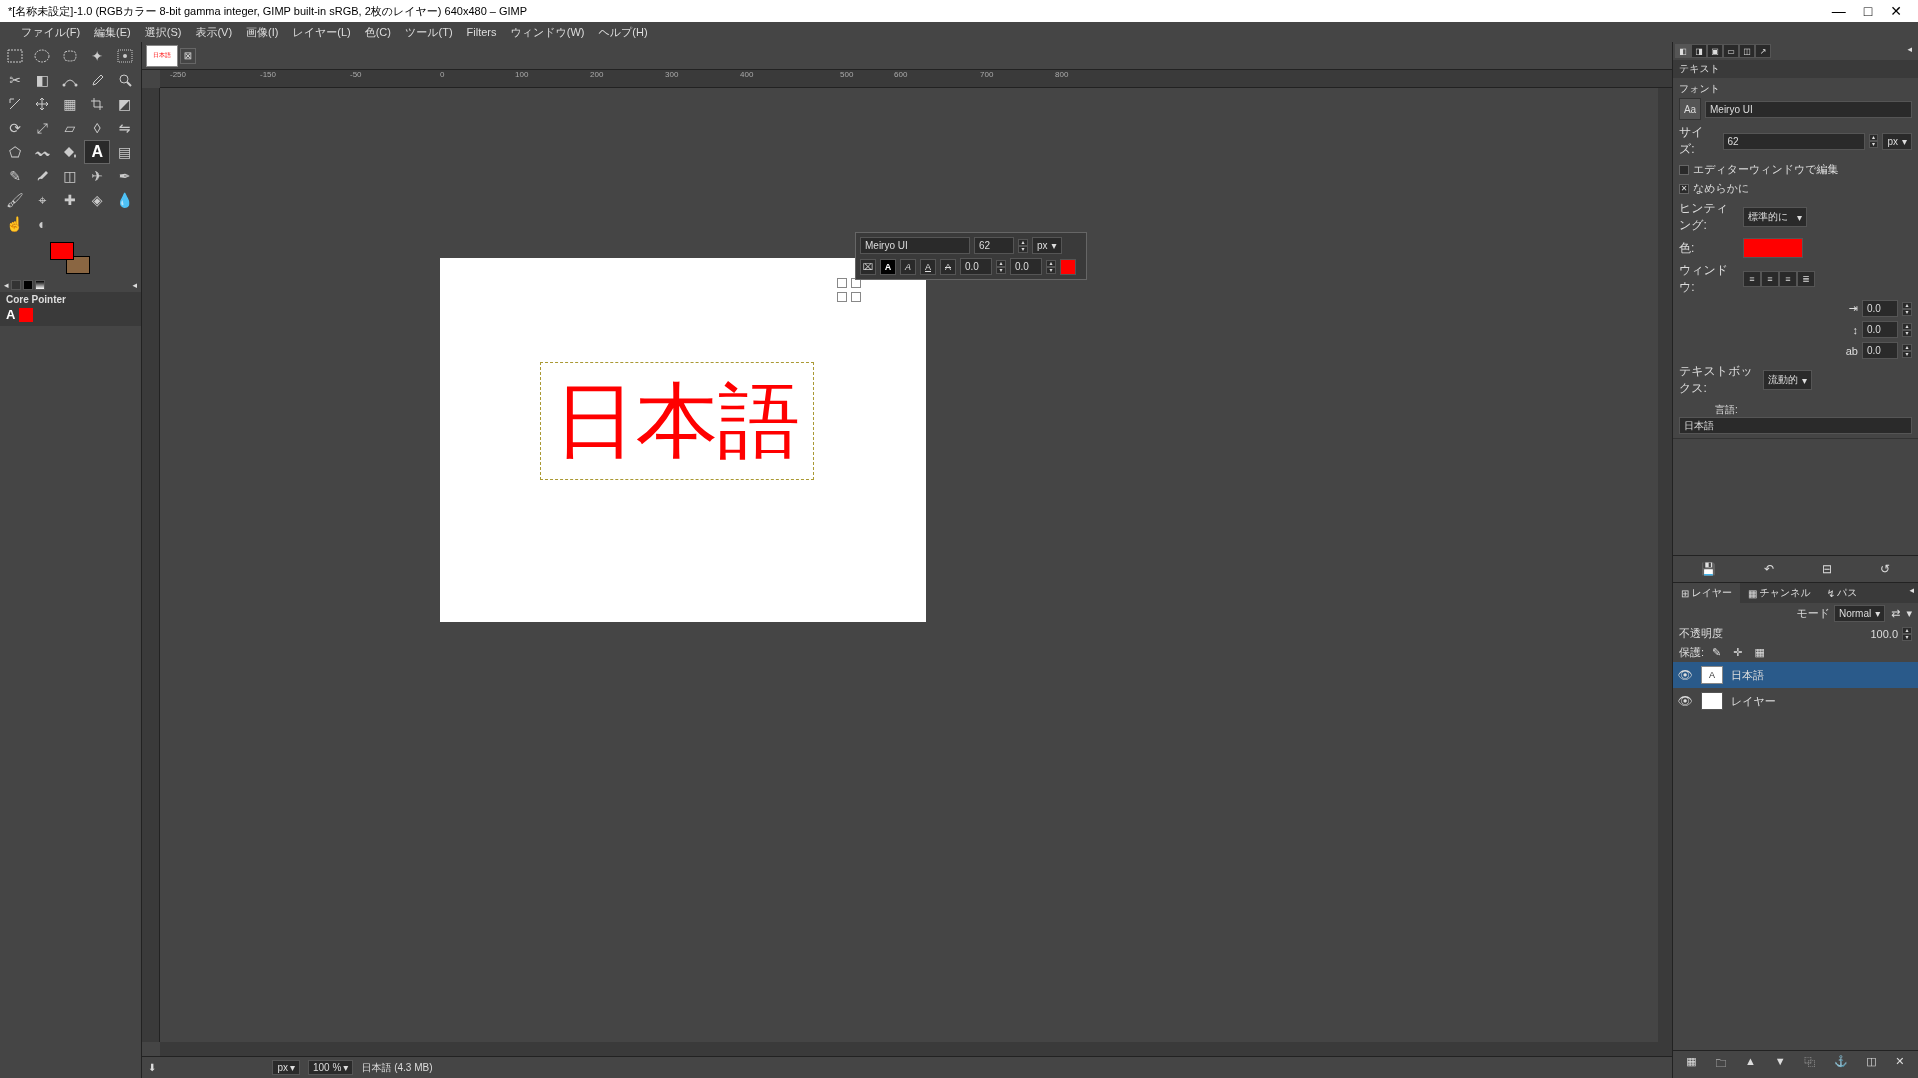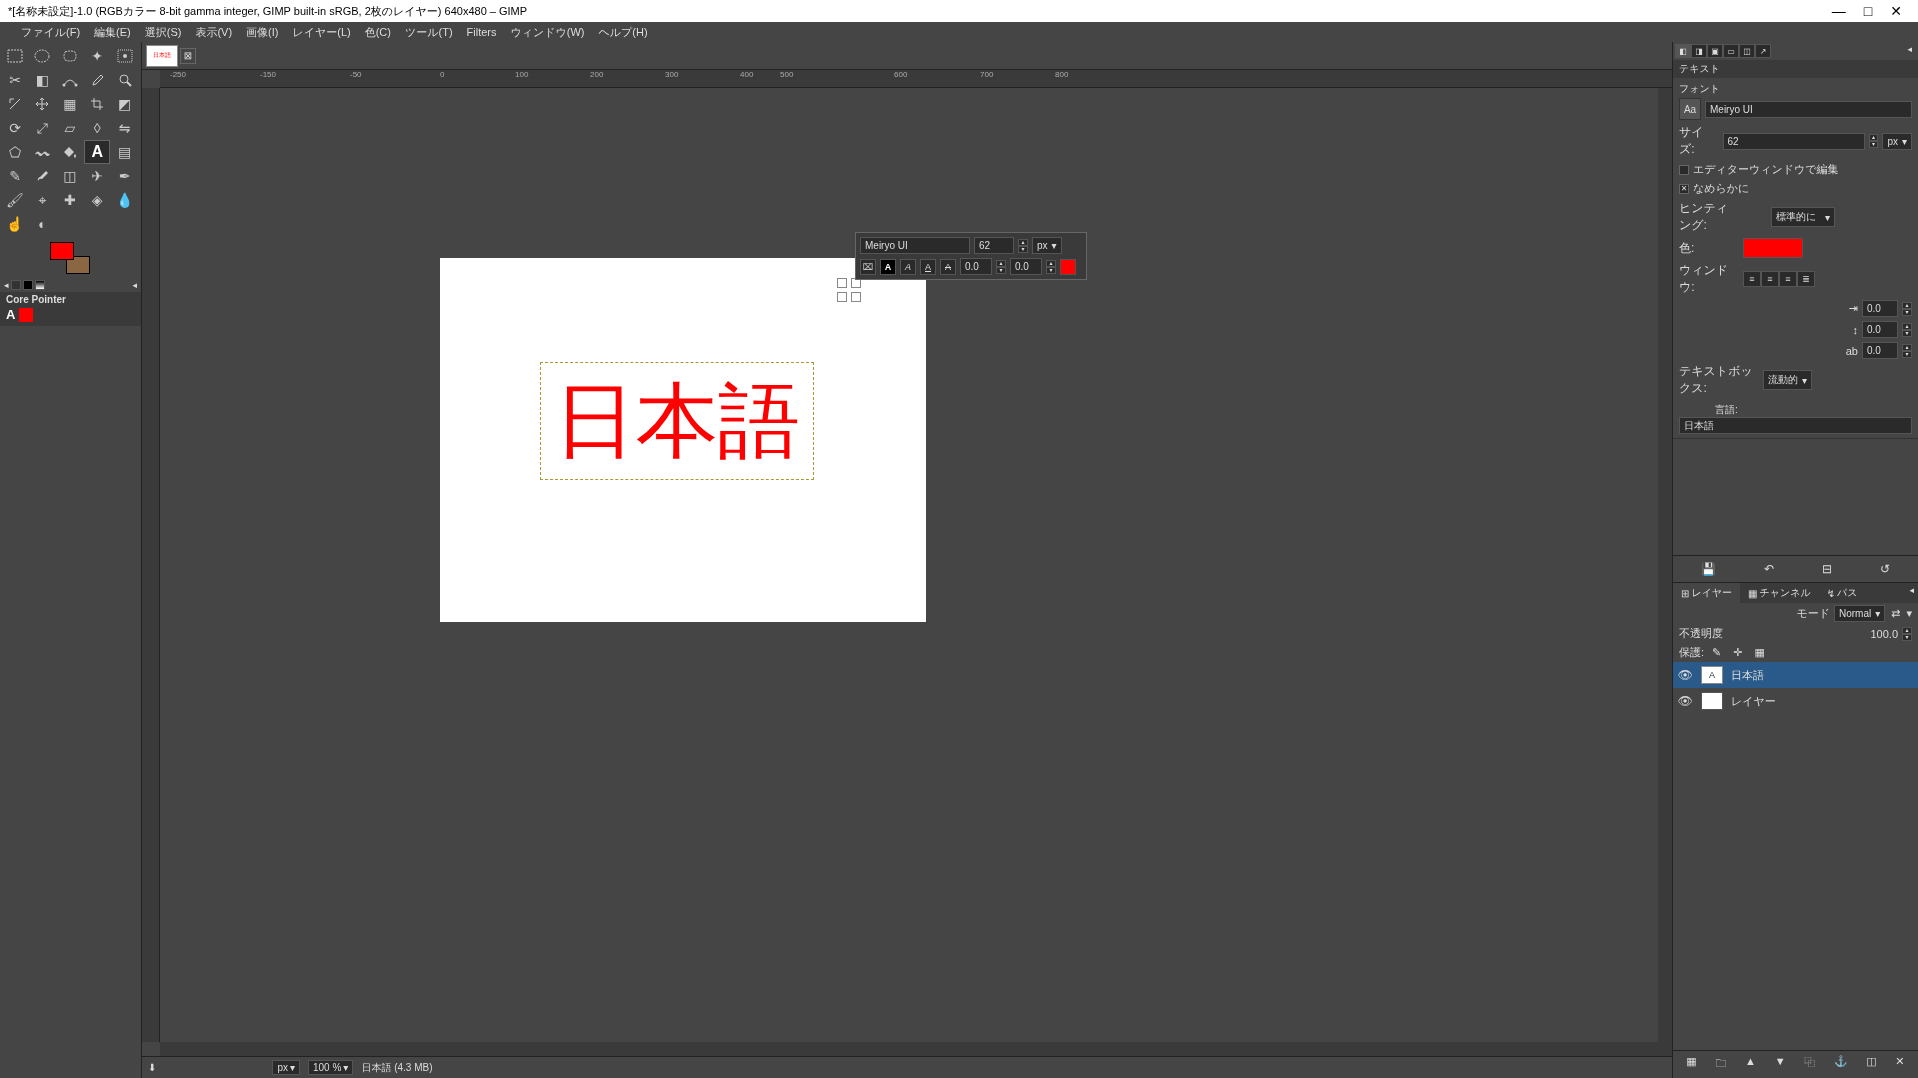--- a/index.html
+++ b/index.html
@@ -225,21 +225,21 @@
     <div style="display:flex;flex-direction:column;flex:1;">
       <div class="ruler-h">
         <span class="ruler-tick" style="left:10px;">-250</span>
         <span class="ruler-tick" style="left:100px;">-150</span>
         <span class="ruler-tick" style="left:190px;">-50</span>
         <span class="ruler-tick" style="left:280px;">0</span>
         <span class="ruler-tick" style="left:355px;">100</span>
         <span class="ruler-tick" style="left:430px;">200</span>
         <span class="ruler-tick" style="left:505px;">300</span>
         <span class="ruler-tick" style="left:580px;">400</span>
-        <span class="ruler-tick" style="left:620px;">500</span>
+        <span class="ruler-tick" style="left:680px;">500</span>
         <span class="ruler-tick" style="left:734px;">600</span>
         <span class="ruler-tick" style="left:820px;">700</span>
         <span class="ruler-tick" style="left:895px;">800</span>
       </div>
       <div class="canvas-wrap">
         <div class="ruler-v"></div>
         <div class="canvas-area">
           <div class="canvas" style="left:280px; top:170px; width:486px; height:364px;">
             <div class="text-layer" style="left:100px;top:104px;width:274px;height:118px;">
               <span style="font-size:82px; line-height:1;">日本語</span>
@@ -327,21 +327,21 @@
       <div class="panel-row">
         <span class="checkbox"></span>
         <span>エディターウィンドウで編集</span>
       </div>
       <div class="panel-row">
         <span class="checkbox">✕</span>
         <span>なめらかに</span>
       </div>
       <div class="panel-row">
         <span class="panel-label">ヒンティング:</span>
-        <div class="panel-select" style="flex:0 0 auto; width:64px; justify-content:space-between;margin-left:28px;">
+        <div class="panel-select" style="flex:0 0 auto; width:64px; justify-content:space-between;">
             <span>標準的に</span>
             <span>▾</span>
           </div>
       </div>
       <div class="panel-row">
         <span class="panel-label">色:</span>
         <div class="color-swatch-lg"></div>
       </div>
       <div class="panel-row">
         <span class="panel-label">ウィンドウ:</span>

